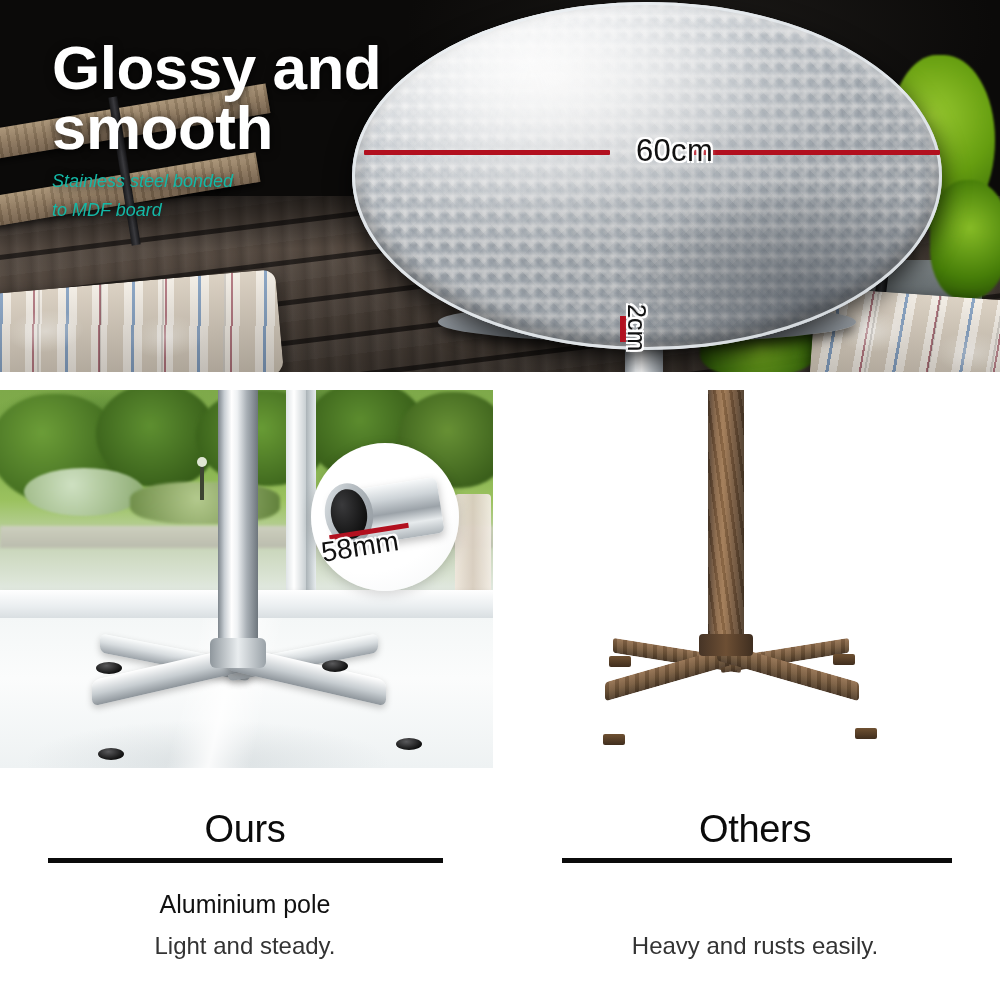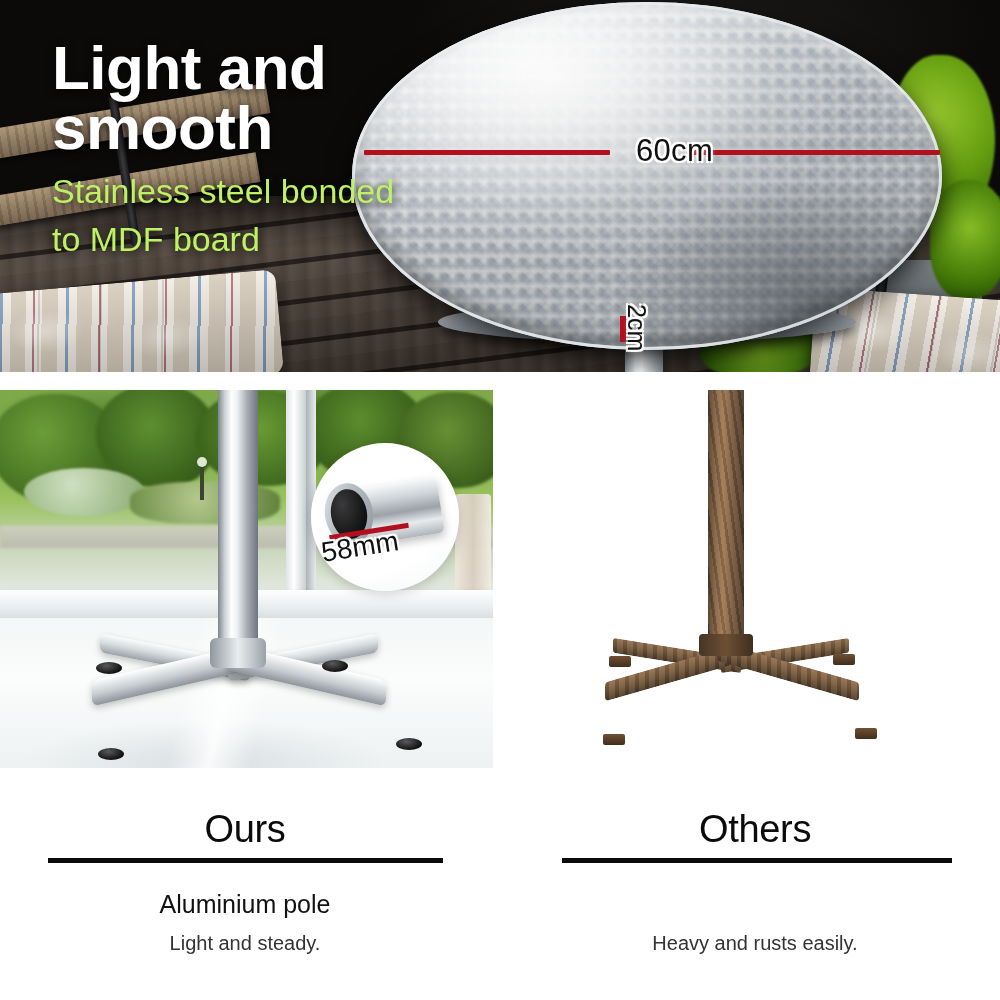--- a/index.html
+++ b/index.html
@@ -126,22 +126,22 @@
     text-shadow:-2px -2px 0 #fff,2px -2px 0 #fff,-2px 2px 0 #fff,2px 2px 0 #fff,0 0 5px #fff;margin-left:32px;}
   .dim2{position:absolute;left:620px;top:316px;width:6px;height:26px;background:#b2101f;}
   .label-2{position:absolute;left:622px;top:304px;font-size:25px;color:#111;
     writing-mode:vertical-rl;font-family:"Liberation Sans",sans-serif;
     text-shadow:-2px -2px 0 #fff,2px -2px 0 #fff,-2px 2px 0 #fff,2px 2px 0 #fff,0 0 4px #fff;}
 
   
   #hero-text{position:absolute;left:52px;top:38px;width:400px;z-index:6;}
   .h-title{font-size:62px;line-height:.96;font-weight:bold;color:#fff;
     letter-spacing:-.5px;text-shadow:0 2px 10px rgba(0,0,0,.75);}
-  .h-sub{margin-top:14px;font-size:34px;line-height:1.18;color:#bef264;
-    text-shadow:0 2px 8px rgba(0,0,0,.8);}
+  .h-sub{margin-top:14px;font-size:18px;line-height:1.18;color:#14b8a6;
+    text-shadow:0 2px 8px rgba(0,0,0,.8);font-style:italic;}
 
   
   #mid{position:absolute;left:0;top:390px;width:1000px;height:378px;background:#fff;}
 
   
   #photo-left{position:absolute;left:0;top:0;width:493px;height:378px;overflow:hidden;
     background:linear-gradient(180deg,#eef1f2 0%,#f7f9f9 100%);}
   .win-outside{position:absolute;left:0;top:0;width:493px;height:212px;
     background:
       radial-gradient(ellipse 180px 70px at 20% 18%, #4d7a2e 0%, rgba(0,0,0,0) 65%),
@@ -248,21 +248,21 @@
   .ch-left{left:95px;top:808px;width:300px;}
   .ch-right{left:605px;top:808px;width:300px;}
   .rule{position:absolute;height:5px;background:#0b0b0b;top:858px;}
   .rule-l{left:48px;width:395px;}
   .rule-r{left:562px;width:390px;}
   .vs{position:absolute;left:455px;top:828px;width:90px;text-align:center;
     font-size:44px;font-weight:bold;color:#0b0b0b;letter-spacing:-1px;}
   .sub-head{position:absolute;font-size:25px;color:#111;text-align:center;top:890px;}
   .sh-left{left:95px;width:300px;}
   .sh-right{left:605px;width:300px;}
-  .sub-desc{position:absolute;font-size:20px;color:#333;text-align:center;top:932px;}
+  .sub-desc{position:absolute;font-size:24px;color:#333;text-align:center;top:932px;}
   .sd-left{left:95px;width:300px;}
   .sd-right{left:605px;width:300px;}
 </style>
 </head>
 <body>
 
 <div id="page">
 
   <div id="hero">
     <div class="bg-dark"></div>
@@ -300,21 +300,21 @@
       <div class="tt-rim"></div>
     </div>
 
     <div class="dim-red dim60-l"></div>
     <div class="dim-red dim60-r"></div>
     <div class="label-60">60cm</div>
     <div class="dim2"></div>
     <div class="label-2">2cm</div>
 
     <div id="hero-text">
-      <div class="h-title">Light and</div>
+      <div class="h-title">Glossy and</div>
       <div class="h-title">smooth</div>
       <div class="h-sub">Stainless steel bonded</div>
       <div class="h-sub" style="margin-top:8px">to MDF board</div>
     </div>
   </div>
 
   <div id="mid">
 
     <div id="photo-left">
       <div class="win-outside">

